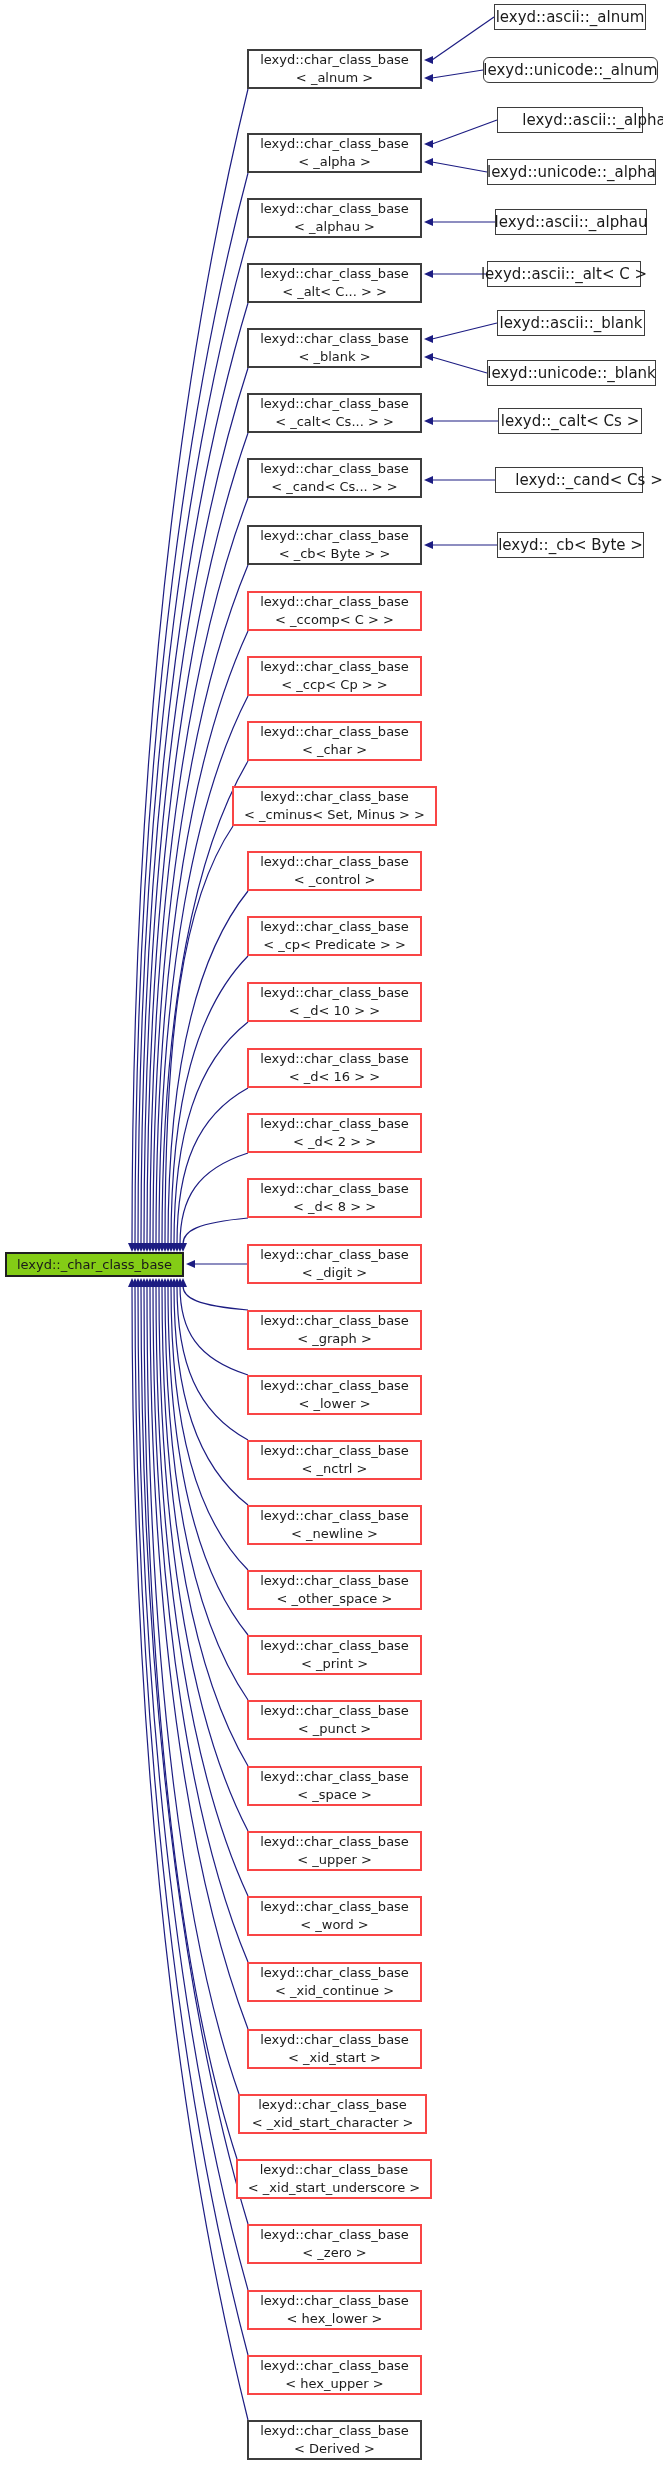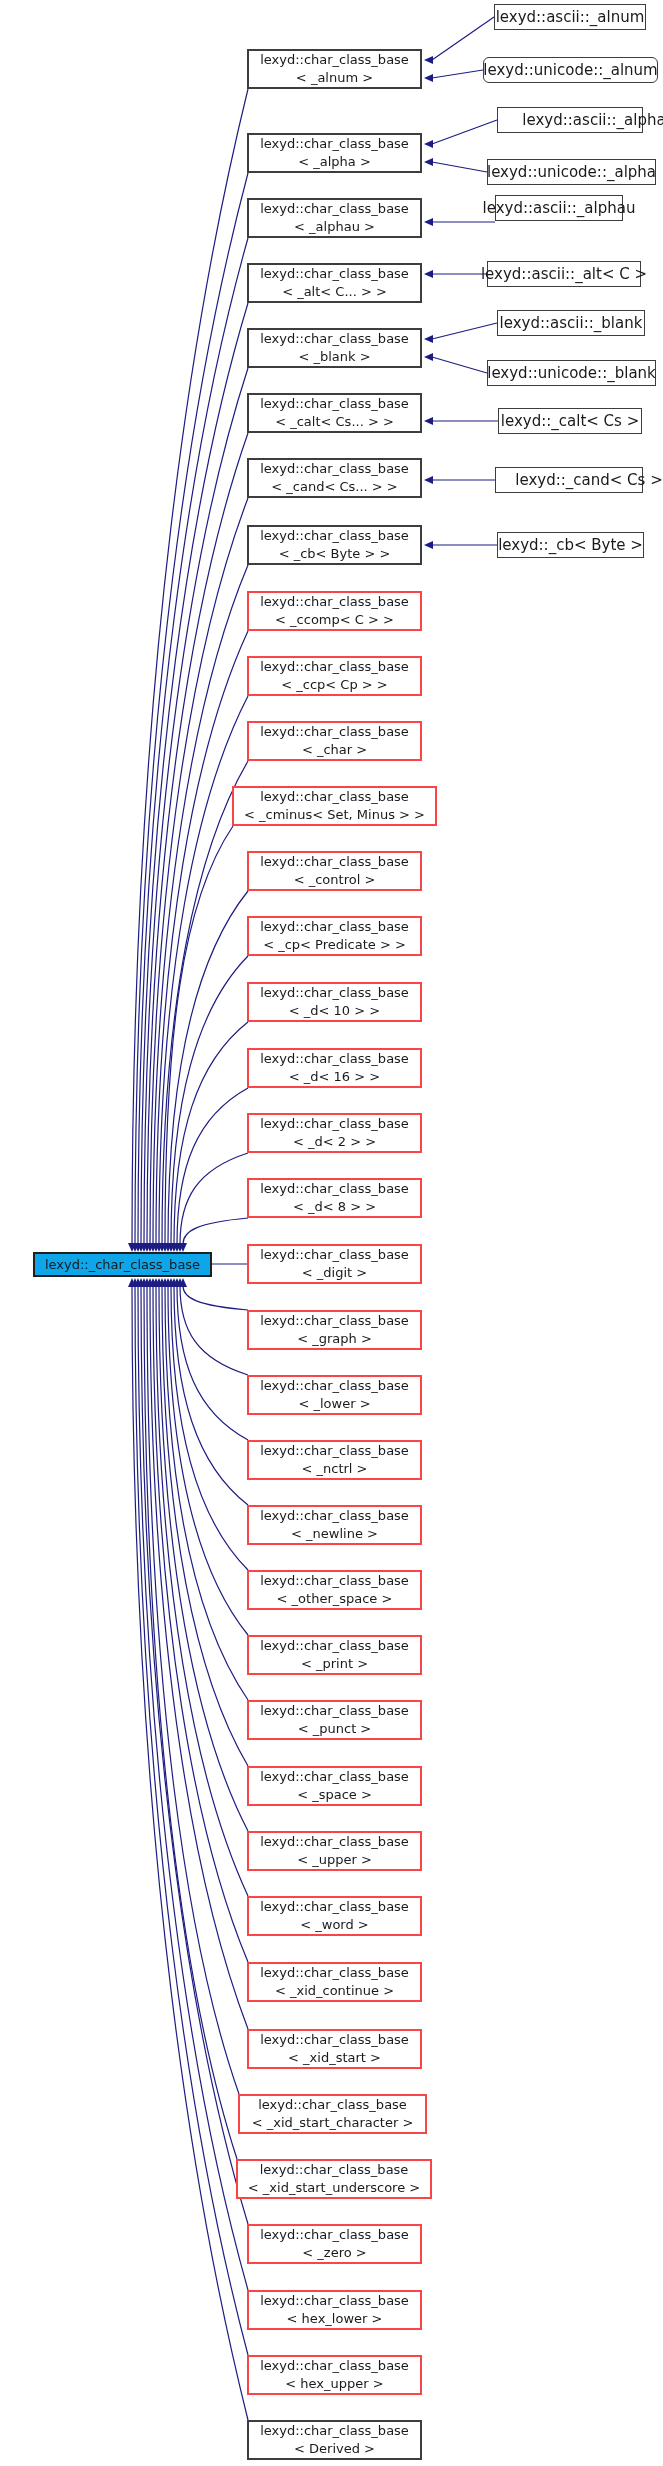--- a/index.html
+++ b/index.html
@@ -10,21 +10,21 @@
   }
   svg.edges{position:absolute;left:0;top:0;width:663px;height:2466px;}
   .node{
     position:absolute;box-sizing:border-box;background:#ffffff;
     display:flex;flex-direction:column;align-items:center;justify-content:center;
     text-align:center;font-size:13px;line-height:18px;white-space:nowrap;
   }
   .node.dark{border:2px solid #3d3d3d;}
   .node.red{border:2px solid #f94545;}
   .node.leaf{border:1.5px solid #3d3d3d;height:26px;font-size:15px;}
-  .node.root{background:#0ea5e9;border:2px solid #1f1f1f;font-size:13px;margin-left:28px;}
+  .node.root{background:#84cc16;border:2px solid #1f1f1f;font-size:13px;}
 </style>
 </head>
 <body>
 
 <div class="canvas" id="canvas">
   <svg class="edges" id="edges">
       <path d="M 248 89 C 197 296.9, 132 666.5, 132 1244" fill="none" stroke="#1c1c82" stroke-width="1.2"></path>
       <polygon points="132,1252 128,1243 136,1243" fill="#1c1c82"></polygon>
       <path d="M 494 17 L 432 60" fill="none" stroke="#1c1c82" stroke-width="1.2"></path>
       <polygon points="424,60 433,56 433,64" fill="#1c1c82"></polygon>
@@ -139,21 +139,21 @@
     <div class="node leaf" style="left: 497px; top: 107px; width: 146px; padding-left: 48px;">
       <span>lexyd::ascii::_alpha</span>
     </div>
     <div class="node leaf" style="left: 487px; top: 159px; width: 169px;">
       <span>lexyd::unicode::_alpha</span>
     </div>
     <div class="node mid dark" style="left: 247px; top: 198px; width: 175px; height: 40px;">
       <span>lexyd::char_class_base</span>
       <span>&lt; _alphau &gt;</span>
     </div>
-    <div class="node leaf" style="left: 495px; top: 195px; width: 128px;">
+    <div class="node leaf" style="left: 495px; top: 209px; width: 152px;">
       <span>lexyd::ascii::_alphau</span>
     </div>
     <div class="node mid dark" style="left: 247px; top: 263px; width: 175px; height: 40px;">
       <span>lexyd::char_class_base</span>
       <span>&lt; _alt&lt; C... &gt; &gt;</span>
     </div>
     <div class="node leaf" style="left: 487px; top: 261px; width: 154px;">
       <span>lexyd::ascii::_alt&lt; C &gt;</span>
     </div>
     <div class="node mid dark" style="left: 247px; top: 328px; width: 175px; height: 40px;">

